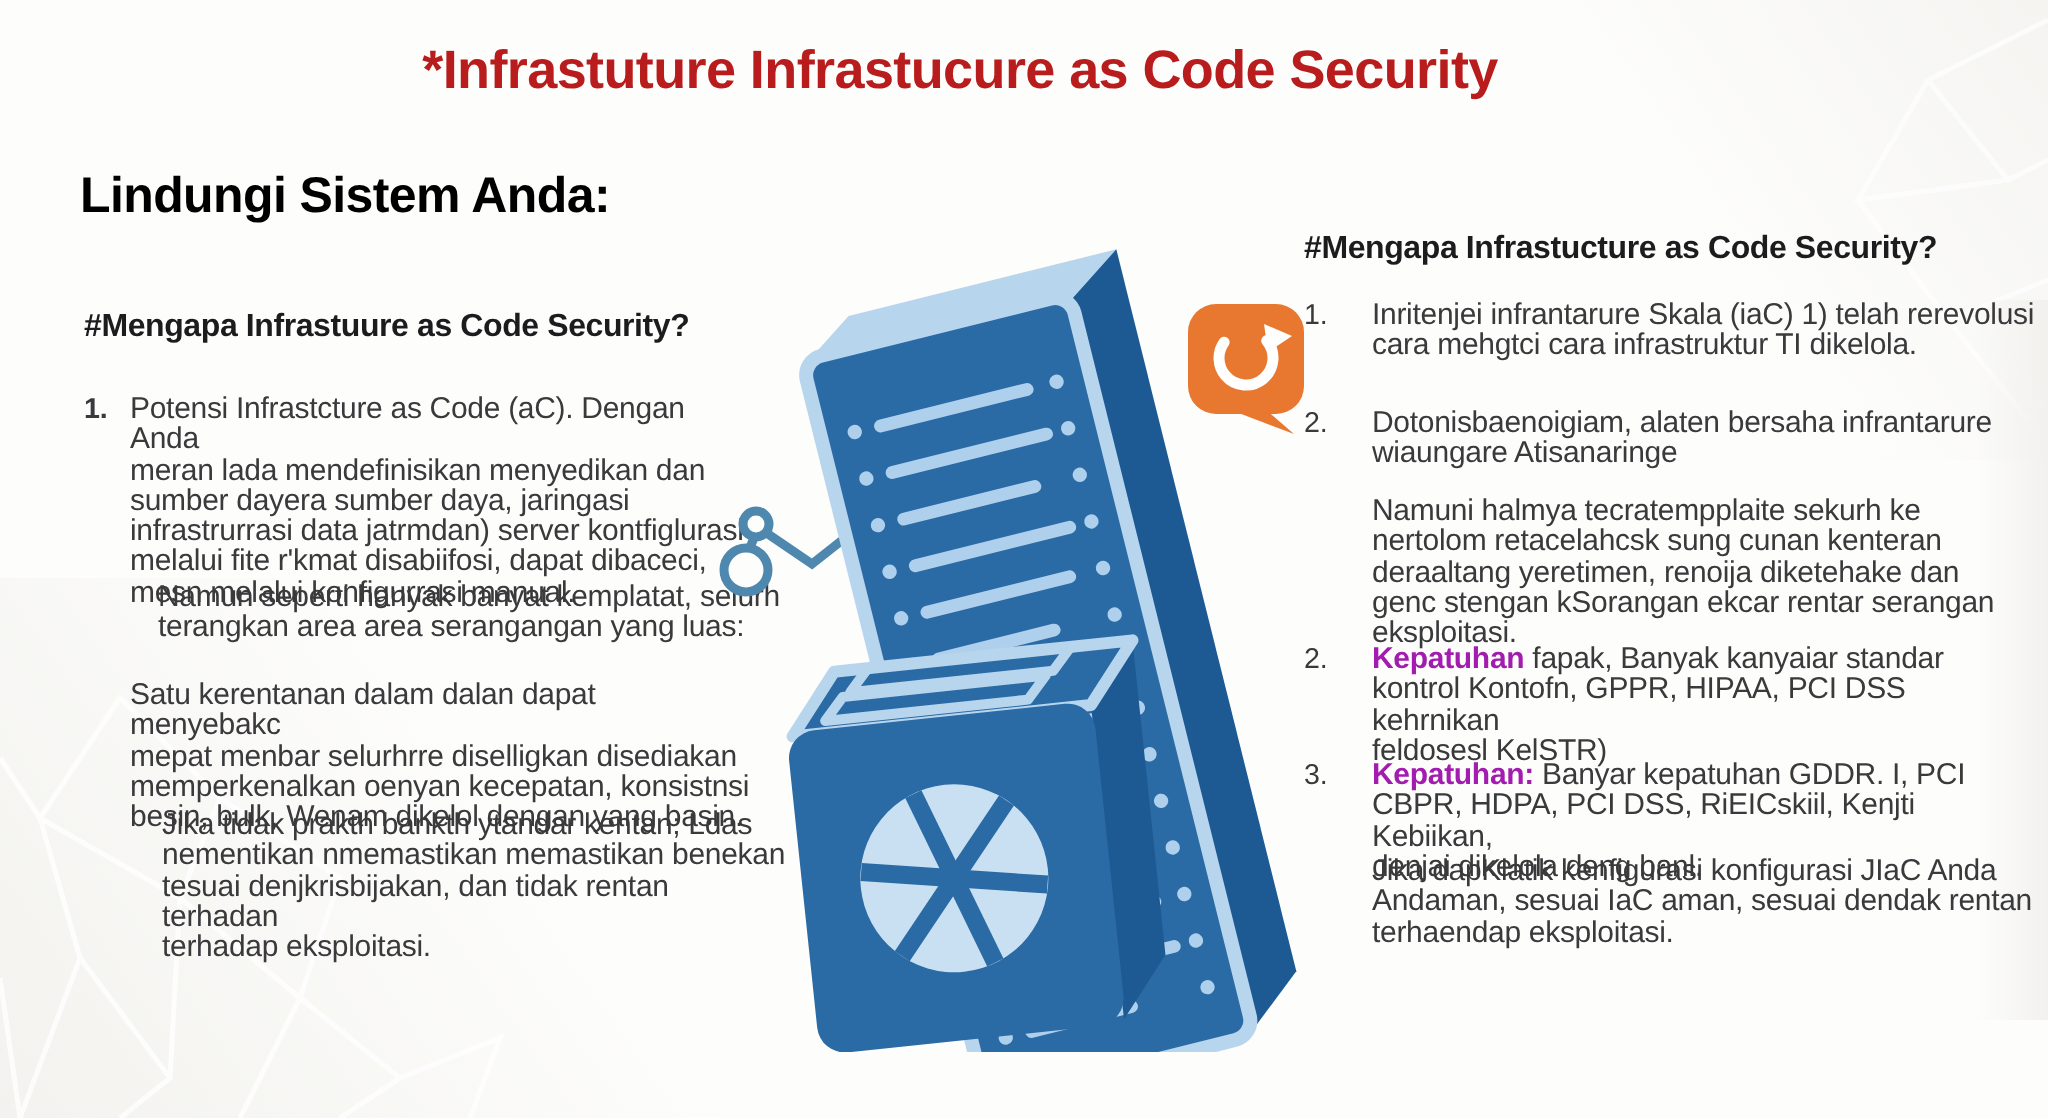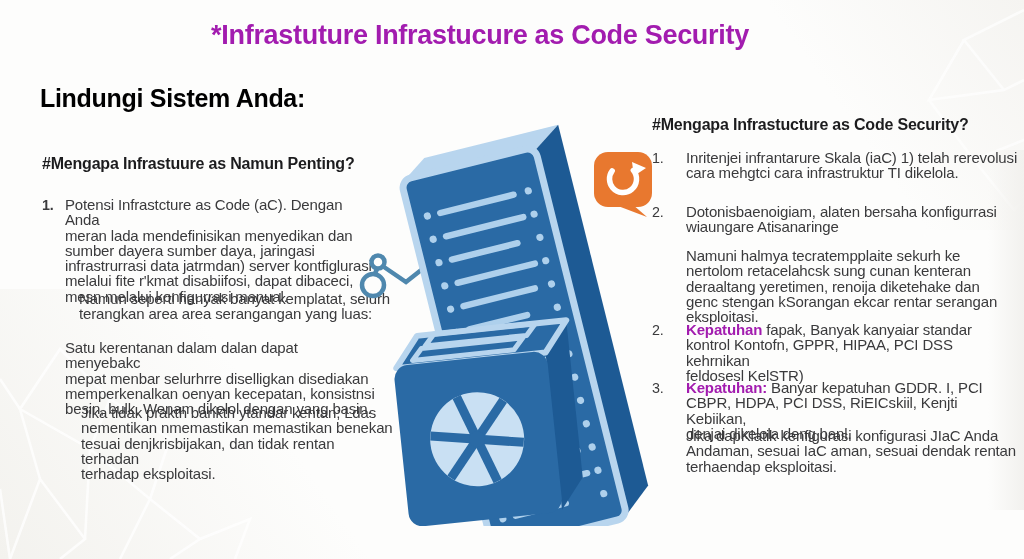--- a/index.html
+++ b/index.html
@@ -15,21 +15,21 @@
   .tex-bl{left:0;bottom:0;width:430px;height:270px;
     background:linear-gradient(55deg,#f3f2ee 0%,rgba(243,242,238,0) 60%);}
   .tex-tr{right:0;top:0;width:310px;height:230px;
     background:linear-gradient(235deg,#f5f4f1 0%,rgba(245,244,241,0) 55%);}
   .tex-r{right:0;top:150px;width:40px;height:360px;
     background:linear-gradient(270deg,#f2f1ee 0%,rgba(242,241,238,0) 90%);}
   .tex svg{position:absolute;inset:0;}
   
   .title{
     position:absolute;top:20px;left:0;width:960px;margin:0;
-    text-align:center;font-size:27px;font-weight:700;color:#a21caf;
+    text-align:center;font-size:27px;font-weight:700;color:#b91c1c;
     letter-spacing:-0.3px;
   }
   
   .h2{position:absolute;left:40px;top:84px;margin:0;font-size:25px;font-weight:700;color:#000000;letter-spacing:-0.3px;}
   .h3{position:absolute;margin:0;font-size:16px;font-weight:700;color:#1c1c1e;letter-spacing:-0.2px;}
   .h3-left{left:42px;top:155px;}
   .h3-right{left:652px;top:116px;}
   .body-text{
     margin:0;font-size:15px;line-height:15.3px;color:#3a3a3c;
     letter-spacing:-0.15px;white-space:pre-line;position:absolute;
@@ -92,21 +92,21 @@
         <path d="M260,160 L300,210 L310,200"></path>
       </g>
     </svg>
   </div>
   <div class="tex tex-r"></div>
 
   <h1 class="title">*Infrastuture Infrastucure as Code Security</h1>
 
   <section>
     <h2 class="h2">Lindungi Sistem Anda:</h2>
-    <h3 class="h3 h3-left">#Mengapa Infrastuure as Namun Penting?</h3>
+    <h3 class="h3 h3-left">#Mengapa Infrastuure as Code Security?</h3>
     <span class="num num-left">1.</span>
     <p class="body-text lp-item">Potensi Infrastcture as Code (aC). Dengan Anda
 meran lada mendefinisikan menyedikan dan
 sumber dayera sumber daya, jaringasi
 infrastrurrasi data jatrmdan) server kontfiglurasi
 melalui fite r'kmat disabiifosi, dapat dibaceci,
 mesn melalui konfigurrasi manual.</p>
     <p class="body-text lp2">Namun seperti hanyak banyat kemplatat, selurh
 terangkan area area serangangan yang luas:</p>
     <p class="body-text lp3">Satu kerentanan dalam dalan dapat menyebakc
@@ -120,21 +120,21 @@
   </section>
 
   <section>
     <h3 class="h3 h3-right">#Mengapa Infrastucture as Code Security?</h3>
 
     <span class="num rnum rn0">1.</span>
     <p class="body-text rtext rt0"><span class="lead"></span><span>Inritenjei infrantarure Skala (iaC) 1) telah rerevolusi
 cara mehgtci cara infrastruktur TI dikelola.</span></p>
 
     <span class="num rnum rn1">2.</span>
-    <p class="body-text rtext rt1"><span class="lead"></span><span>Dotonisbaenoigiam, alaten bersaha konfigurrasi
+    <p class="body-text rtext rt1"><span class="lead"></span><span>Dotonisbaenoigiam, alaten bersaha infrantarure
 wiaungare Atisanaringe</span></p>
 
     <p class="body-text rtext rt2"><span>Namuni halmya tecratempplaite sekurh ke
 nertolom retacelahcsk sung cunan kenteran
 deraaltang yeretimen, renoija diketehake dan
 genc stengan kSorangan ekcar rentar serangan
 eksploitasi.</span></p>
 
     <span class="num rnum rn3">2.</span>
     <p class="body-text rtext rt3"><span class="lead">Kepatuhan</span><span> fapak, Banyak kanyaiar standar

